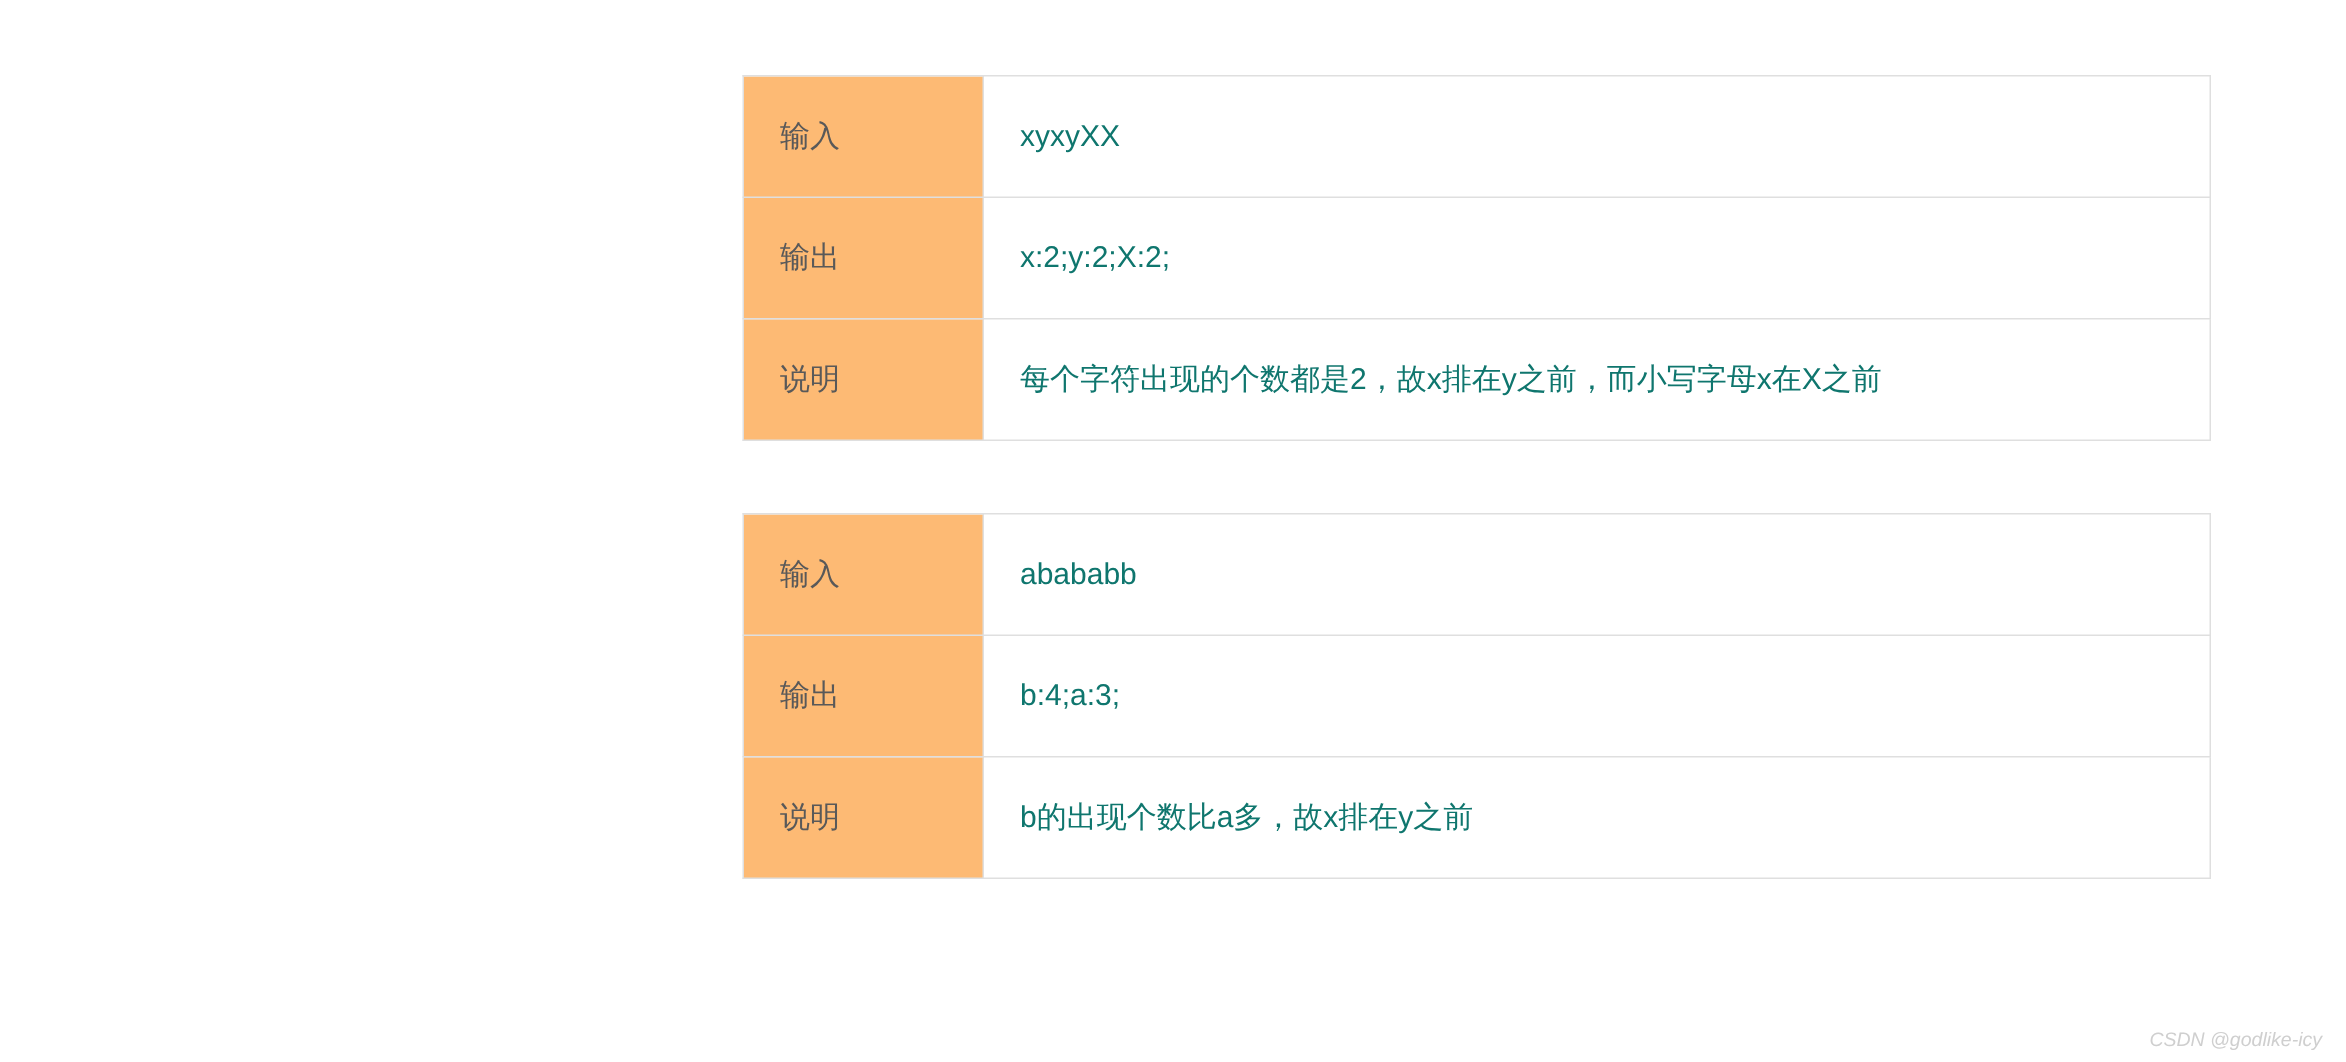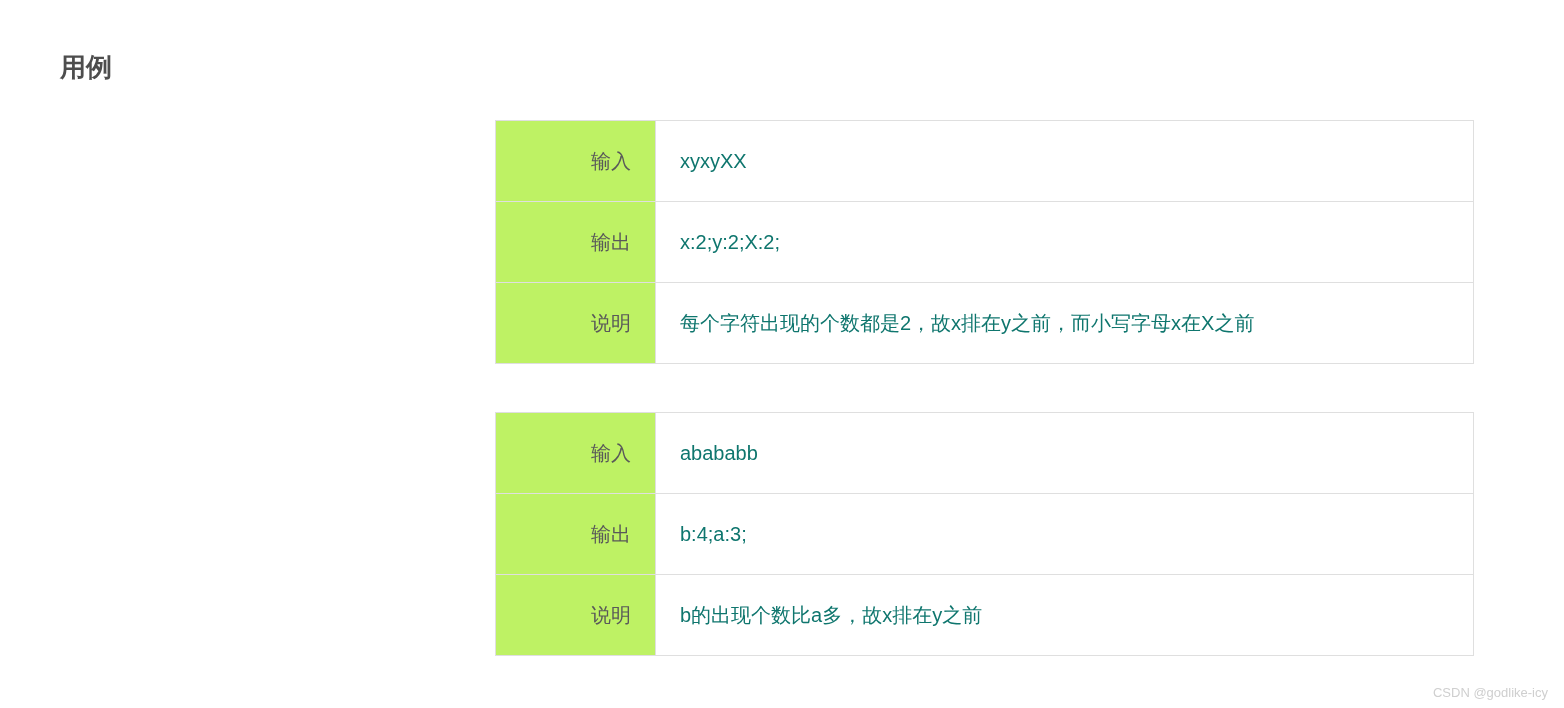--- a/index.html
+++ b/index.html
@@ -34,41 +34,40 @@
     }
     td {
       border: 1px solid #dfdfdf;
       padding: 22px 24px;
       font-size: 20px;
       color: #0f766e;
       line-height: 1.8;
       vertical-align: middle;
     }
     td.label {
-      background-color: #bef264;
+      background-color: #fdba74;
       width: 160px;
       color: #595959;
-      text-align: right;
     }
     td.value {
       background-color: #ffffff;
     }
     .watermark {
       position: fixed;
       bottom: 8px;
       right: 16px;
       font-size: 13px;
       color: #cfcfcf;
+      font-style: italic;
     }
   </style>
 </head>
 <body>
 
 <div class="container">
-  <h2 class="heading">用例</h2>
 
   <div class="table-wrapper">
     <table>
       <tbody>
         <tr>
           <td class="label">输入</td>
           <td class="value">xyxyXX</td>
         </tr>
         <tr>
           <td class="label">输出</td>

